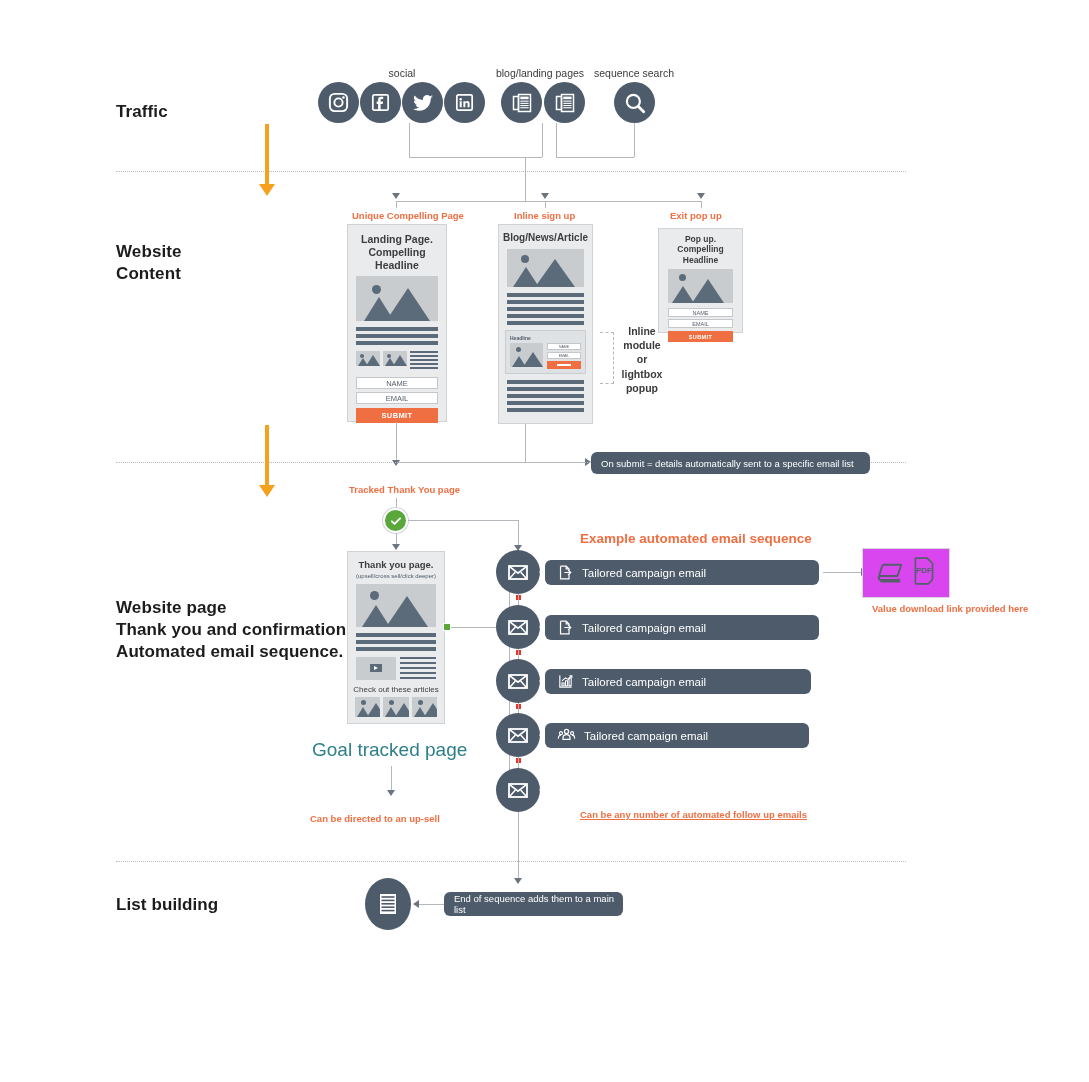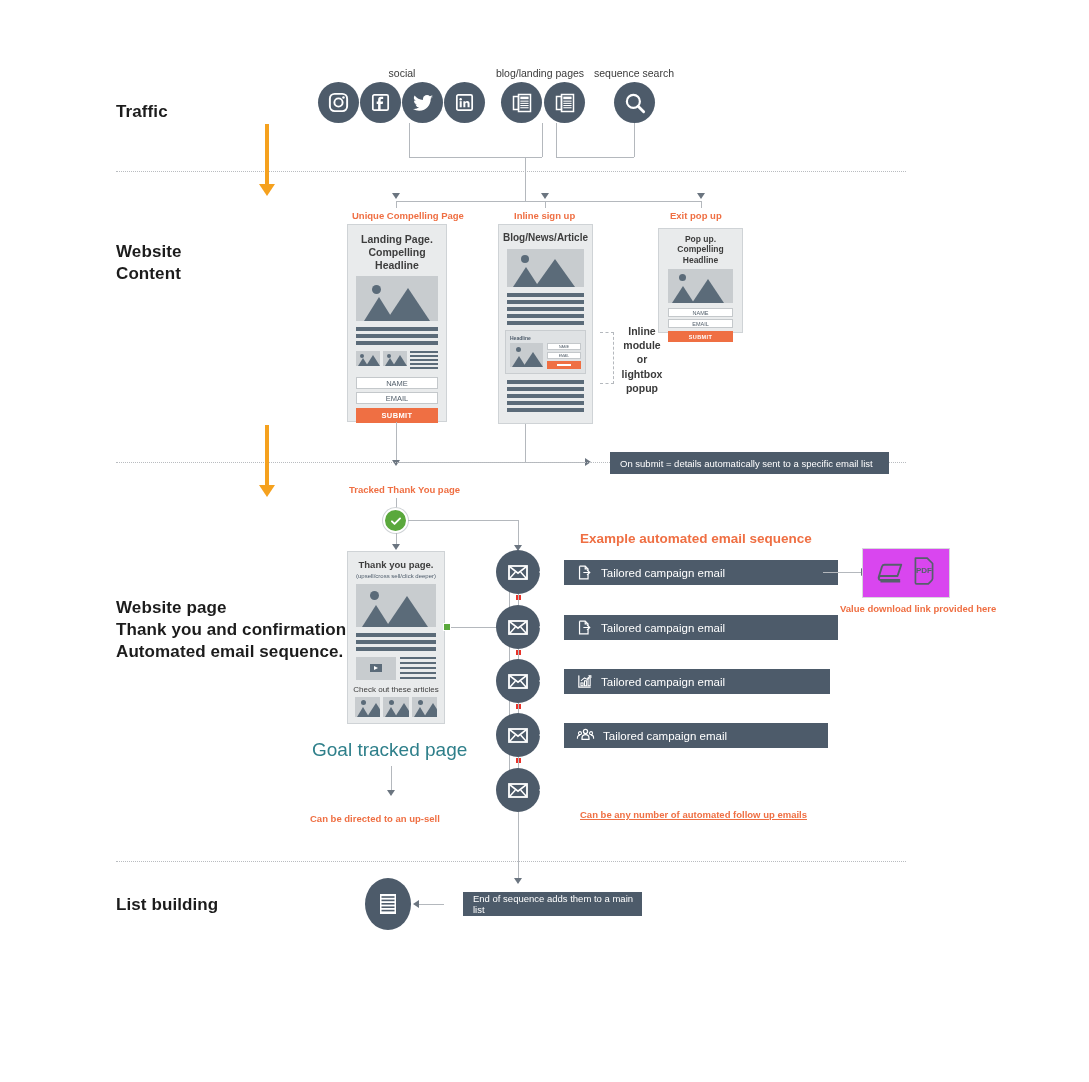--- a/index.html
+++ b/index.html
@@ -138,22 +138,21 @@
   }
 
   
   .banner {
     background: #4d5b6a;
     color: #ffffff;
     display: flex;
     align-items: center;
     font-size: 9.5px;
     padding-left: 10px;
-    border-radius: 0;
-    margin-left: 19px;
+    border-radius: 6px;
   }
   .banner.email-row { font-size: 11.5px; padding-left: 0; }
   .banner-notch {
     width: 0; height: 0;
     border-top: 7px solid transparent;
     border-bottom: 7px solid transparent;
     border-right: 7px solid #ffffff;
   }
 
   
@@ -614,21 +613,21 @@
         <path d="M5 20.5h14.5" fill="none" stroke="#55606b" stroke-width="1.5" stroke-linecap="round"></path>
       </svg>
     </span>
     <span style="position:relative;">
       <svg width="26" height="30" viewBox="0 0 24 28">
         <path d="M4 2h11l5 5v14c0 1-.5 1.6-1.6 2.6L16 26H5c-.6 0-1-.5-1-1z" fill="none" stroke="#55606b" stroke-width="1.6" stroke-linejoin="round"></path>
         <text x="12" y="16" font-family="Liberation Sans, sans-serif" font-size="7.5" font-weight="bold" fill="#55606b" text-anchor="middle">PDF</text>
       </svg>
     </span>
   </div>
-  <div class="abs orange-cap" style="left:840px; top:603px;">Value download link provided here</div>
+  <div class="abs orange-cap" style="left:872px; top:603px;">Value download link provided here</div>
 
   <div class="abs teal-label" style="left:312px; top:739px;">Goal tracked page</div>
   <div class="abs gl gl-v" style="left:391px; top:766px; height:26px;"></div>
   <div class="abs arrowhead-down" style="left:387px; top:790px;"></div>
   <div class="abs orange-cap" style="left:310px; top:805px;margin-top:8px;">Can be directed to an up-sell</div>
 
   <div class="abs divider" style="left:116px; top:861px; width:790px;"></div>
 
   <div class="abs stage-label" style="left:116px; top:894px;">List building</div>
 

